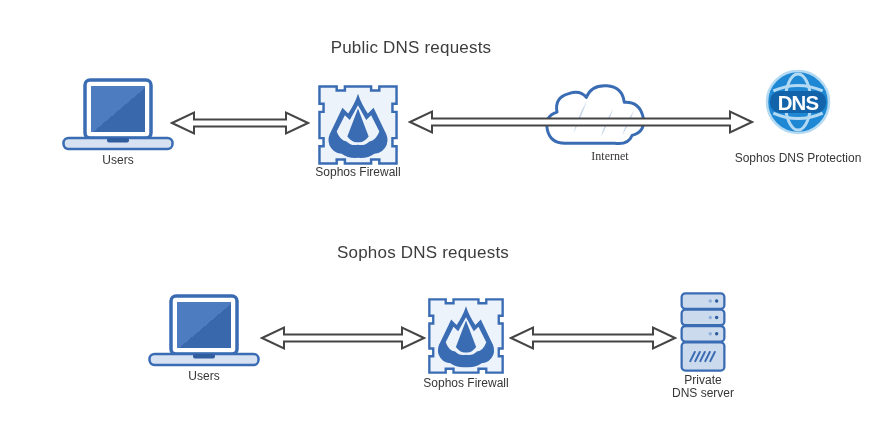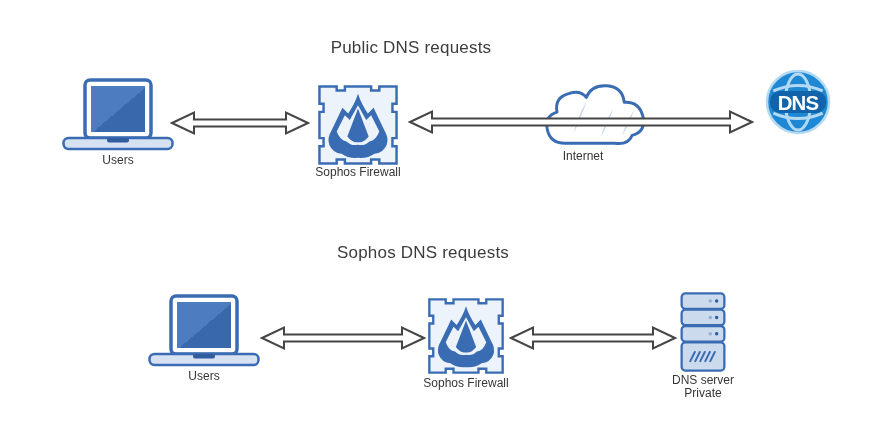--- a/index.html
+++ b/index.html
@@ -61,38 +61,39 @@
 
   <div class="node cloud-node" style="left:538px;top:77px;">
     <svg class="icon-svg" width="118" height="76" viewBox="0 0 120 78">
       <path d="M27,68 Q12,68 9,54 Q6,40 19,36 Q16,21 31,17 Q43,13 49,21 Q54,8 70,9 Q86,10 88,26 Q103,25 107,40 Q111,56 96,60 Q92,70 78,68 Z" fill="#ffffff" stroke="#3A6CB4" stroke-width="3" stroke-linejoin="round"></path>
       <path d="M30,25 Q33,16 38,10 Q32,18 30,25 Z" fill="#C9D7EB"></path>
       <path d="M36,58 Q44,40 50,24 Q39,42 36,58 Z" fill="#C9D7EB"></path>
       <path d="M64,62 Q72,46 77,32 Q67,48 64,62 Z" fill="#C9D7EB"></path>
       <path d="M86,60 Q94,46 98,34 Q89,48 86,60 Z" fill="#C9D7EB"></path>
     </svg>
   </div>
-  <div class="node-label" style="left:523px;top:150px;width:120px;">Internet</div>
+  <div class="node-label" style="left:550px;top:150px;width:120px;font-family:Liberation Serif, serif;">Internet</div>
 
   <svg class="arrow" style="left:408px;top:109px;" width="346" height="26" viewBox="0 0 346 26">
     <path d="M2,13 L24,2.5 L24,9.5 L322,9.5 L322,2.5 L344,13 L322,23.5 L322,16.5 L24,16.5 L24,23.5 Z" fill="#ffffff" stroke="#454545" stroke-width="2" stroke-linejoin="miter"></path>
   </svg>
 
   <div class="node" style="left:764px;top:68px;">
     <svg class="icon-svg" width="68" height="68" viewBox="0 0 80 80">
       <circle cx="40" cy="40" r="36.5" fill="#1E88D4" stroke="#B4DAF3" stroke-width="3"></circle>
       <g stroke="#B4DAF3" stroke-width="3.5" fill="none">
         <ellipse cx="40" cy="40" rx="15" ry="33"></ellipse>
         <path d="M11,27 Q40,14 69,27"></path>
         <path d="M11,53 Q40,66 69,53"></path>
       </g>
       <rect x="7" y="27" width="66" height="26" rx="12" fill="#1263A9"></rect>
       <text x="40" y="49" text-anchor="middle" font-family="Liberation Sans, sans-serif" font-size="24" font-weight="bold" fill="#ffffff" letter-spacing="-1">DNS</text>
     </svg>
   </div>
+  <div class="node-label" style="left:723px;top:152px;width:150px;">Sophos DNS Protection</div>
 
   <div class="section-title" style="left:273px;top:243px;width:300px;">Sophos DNS requests</div>
 
   <div class="node" style="left:148px;top:294px;">
     <svg class="icon-svg" width="112" height="74" viewBox="0 0 112 74">
       <defs>
         <linearGradient id="lapgradB" x1="0" y1="0" x2="1" y2="1">
           <stop offset="0" stop-color="#4E7CC0"></stop>
             <stop offset="0.52" stop-color="#4E7CC0"></stop>
           <stop offset="0.52" stop-color="#3A68AC"></stop>
@@ -142,17 +143,17 @@
       <g stroke="#3A6CB4" stroke-width="2.2" stroke-linecap="round">
         <path d="M11,76 L16,66"></path>
           <path d="M16.5,76 L21.5,66"></path>
           <path d="M22,76 L27,66"></path>
         <path d="M27.5,76 L32.5,66"></path>
           <path d="M33,76 L38,66"></path>
       </g>
     </svg>
   </div>
   <div class="node-label" style="left:643px;top:374px;width:120px;">
+    <div>Private</div>
     <div>DNS server</div>
-    <div>Private</div>
   </div>
 
 </div>
 
 </body></html>

